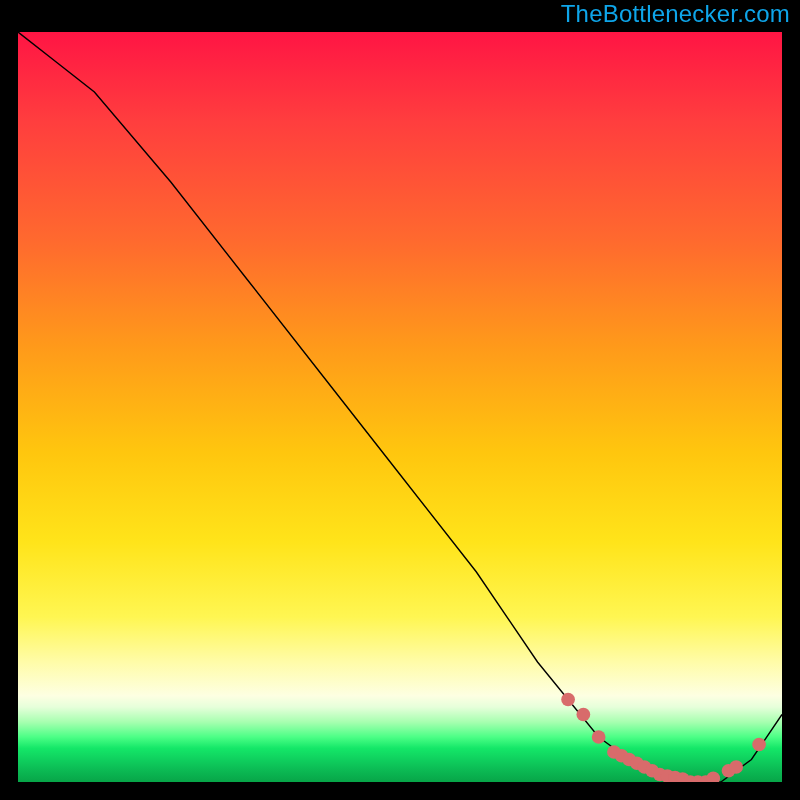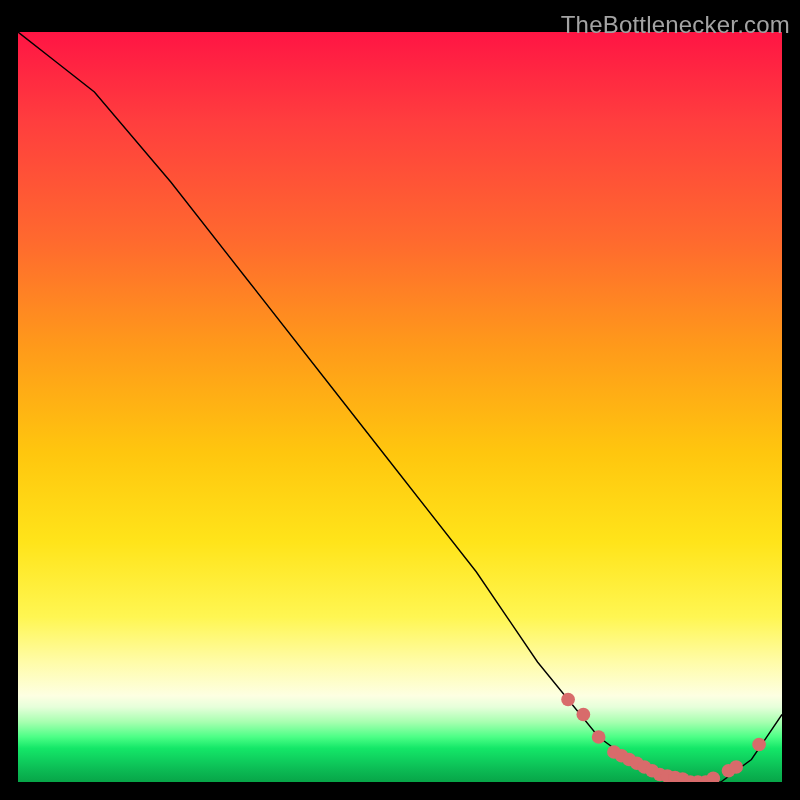--- a/index.html
+++ b/index.html
@@ -6,23 +6,23 @@
   body {
     width: 800px;
     height: 800px;
     background: #000;
     position: relative;
     font-family: Arial, Helvetica, sans-serif;
     overflow: hidden;
   }
   .attribution {
     position: absolute;
-    top: 11px;
+    top: 0;
     right: 10px;
-    color: #a3a3a3;
+    color: #0ea5e9;
     font-size: 24px;
     font-weight: 400;
     letter-spacing: 0.2px;
     z-index: 10;
   }
   .plot {
     position: absolute;
     left: 18px;
     top: 32px;
     width: 764px;

